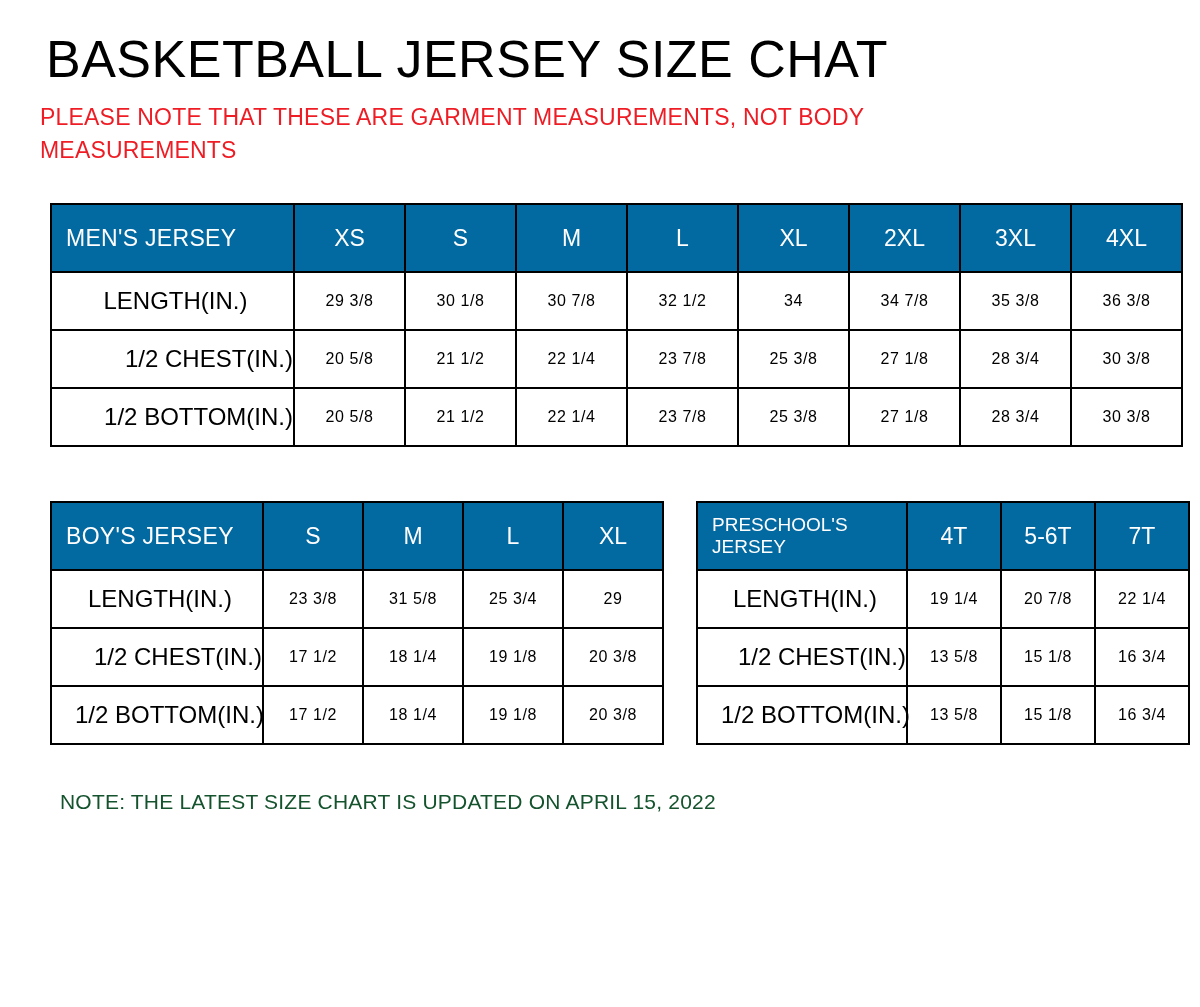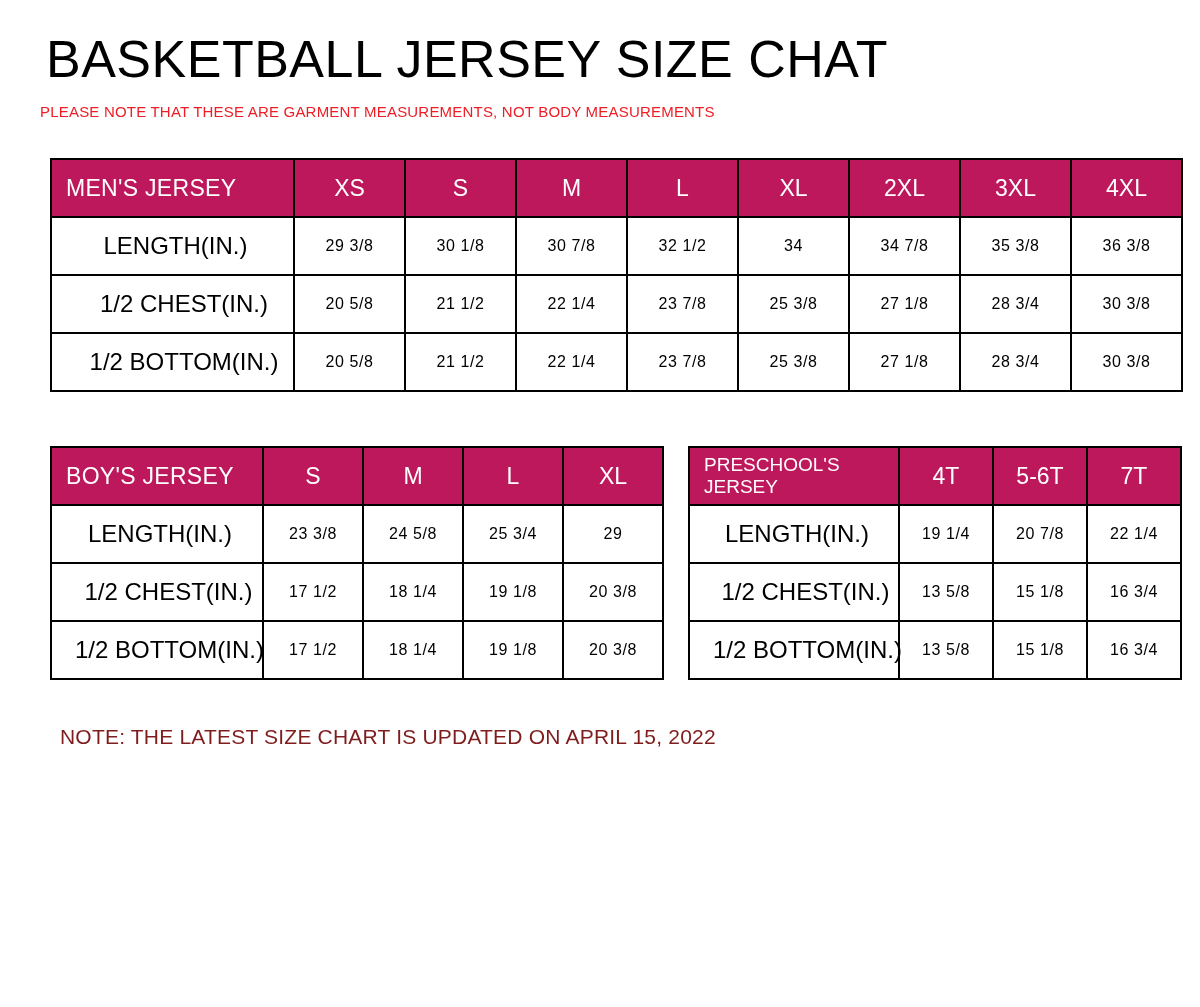--- a/index.html
+++ b/index.html
@@ -24,21 +24,21 @@
   .title {
     font-size: 52px;
     font-weight: normal;
     letter-spacing: 0.5px;
     line-height: 1.05;
     margin: 10px 0 0 18px;
     white-space: nowrap;
   }
   .note-top {
     color: #ee1c24;
-    font-size: 15px;
+    font-size: 23px;
     line-height: 1.45;
     margin: 14px 0 0 12px;
     max-width: 860px;
     letter-spacing: 0.2px;
   }
 
   table.sizechart {
     border-collapse: collapse;
     table-layout: fixed;
   }
@@ -46,38 +46,38 @@
   table.sizechart td {
     border: 2px solid #000000;
     text-align: center;
     vertical-align: middle;
     font-size: 21px;
     padding: 0;
     height: 58px;
     box-sizing: border-box;
   }
   table.sizechart thead th {
-    background: #be185d;
+    background: #0369a1;
     color: #ffffff;
-    height: 58px;
+    height: 68px;
     font-weight: normal;
     font-size: 23px;
   }
   table.sizechart thead th.rowhead {
     text-align: left;
     padding-left: 14px;
     font-size: 23px;
     letter-spacing: 0.3px;
   }
   table.sizechart thead th.rowhead.small {
     font-size: 19px;
     letter-spacing: 0;
   }
   table.sizechart tbody td.rowlabel {
-    text-align: center;
+    text-align: right;
     padding-left: 23px;
     font-size: 24px;
     white-space: nowrap;
   }
   table.sizechart tbody td.rowlabel.centered {
     text-align: center;
     padding-left: 6px;
   }
   table.sizechart tbody td.val {
     font-size: 16px;
@@ -89,32 +89,32 @@
     margin: 36px 0 0 22px;
     width: 1132px;
   }
   #mens-table col.c0 { width: 243px; }
   #mens-table col.cx { width: 111px; }
 
   
   .lower {
     display: flex;
     margin: 54px 0 0 22px;
-    gap: 24px;
+    gap: 32px;
   }
   #boys-table { width: 614px; }
   #boys-table col.c0 { width: 212px; }
   #boys-table col.cx { width: 100px; }
 
   #pre-table { width: 492px; }
   #pre-table col.c0 { width: 210px; }
   #pre-table col.cx { width: 94px; }
 
   .notes-bottom {
-    color: #7f1d1d;
+    color: #14532d;
     font-size: 21px;
     line-height: 1.6;
     margin: 40px 0 0 32px;
     letter-spacing: 0.2px;
   }
 </style>
 </head>
 <body>
 
 <div class="page">
@@ -201,21 +201,21 @@
           <th>S</th>
           <th>M</th>
           <th>L</th>
           <th>XL</th>
         </tr>
       </thead>
       <tbody>
         <tr>
           <td class="rowlabel centered">LENGTH(IN.)</td>
           <td class="val">23  3/8</td>
-          <td class="val">24  5/8</td>
+          <td class="val">31  5/8</td>
           <td class="val">25  3/4</td>
           <td class="val">29</td>
         </tr>
         <tr>
           <td class="rowlabel">1/2  CHEST(IN.)</td>
           <td class="val">17  1/2</td>
           <td class="val">18  1/4</td>
           <td class="val">19  1/8</td>
           <td class="val">20  3/8</td>
         </tr>

